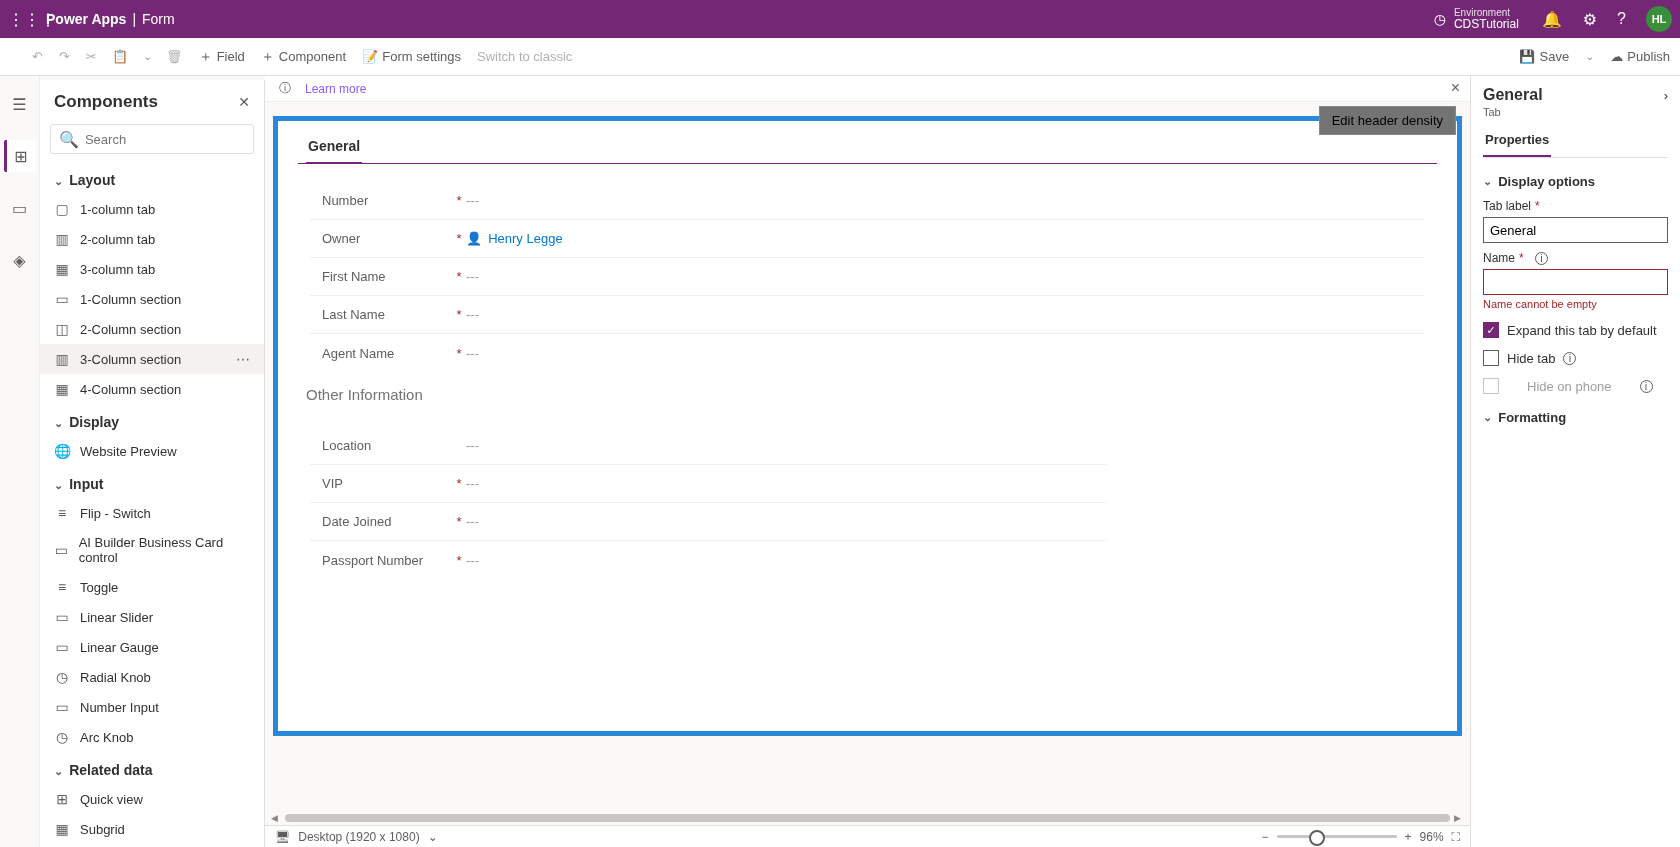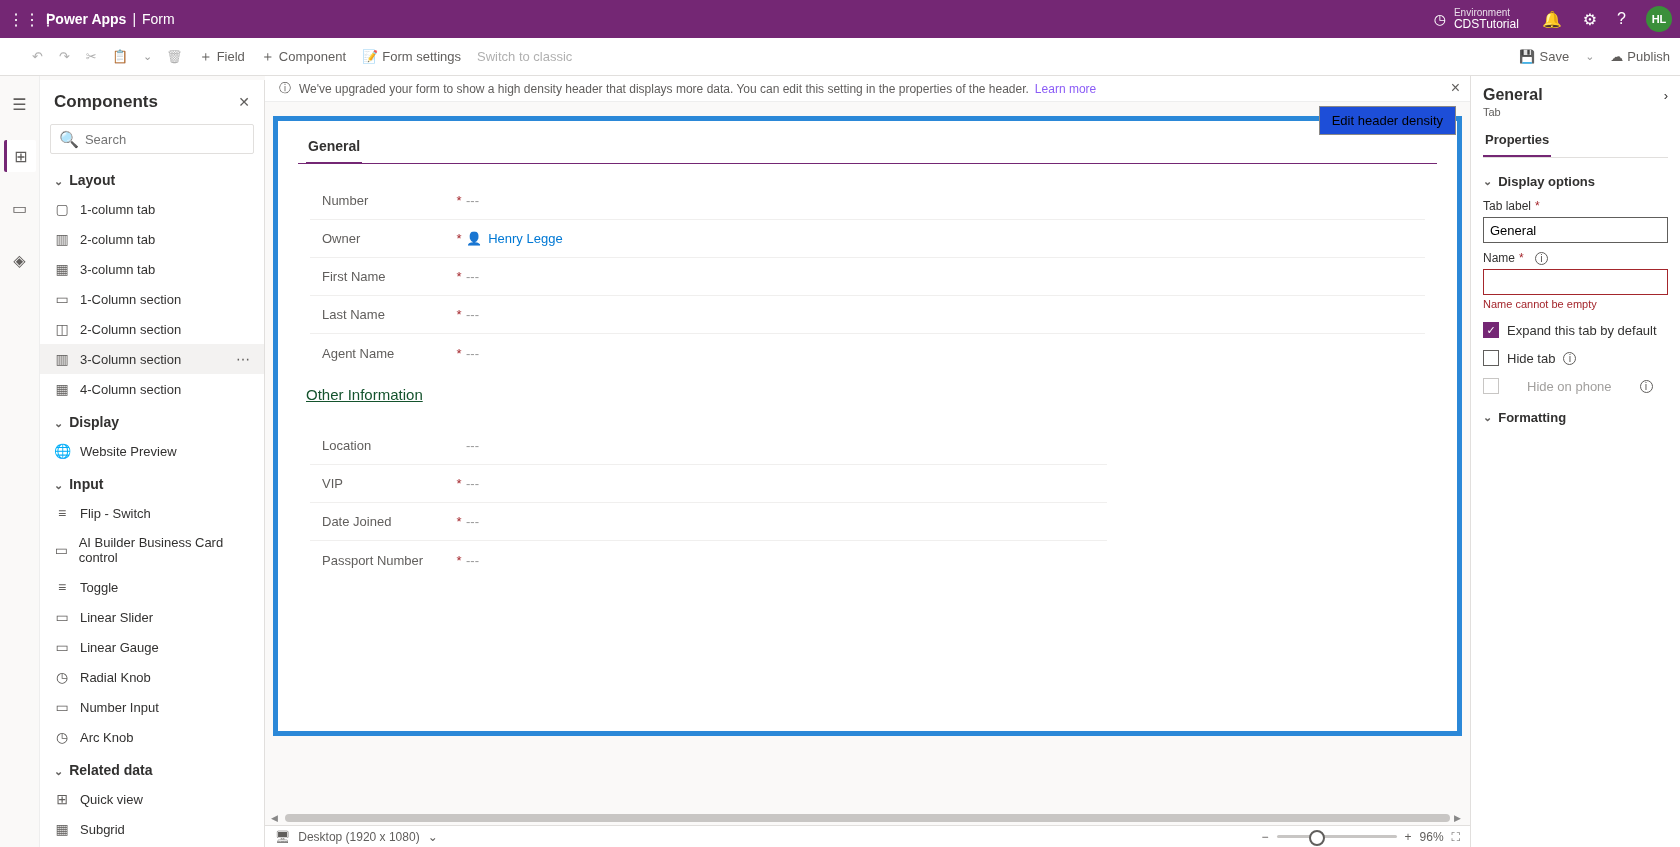--- a/index.html
+++ b/index.html
@@ -45,39 +45,39 @@
   .comp-item:hover, .comp-item.hovered { background:#f3f2f1; }
   .comp-item .ic { width:16px;color:#605e5c;font-size:14px;text-align:center; }
   .comp-item .more { margin-left:auto;color:#605e5c;font-size:14px; }
   
   
   .canvas-wrap { position:absolute; top:76px; left:265px; right:210px; bottom:0; background:#faf9f8; }
   .info-bar { height: 26px; display:flex;align-items:center;padding: 0 14px; font-size:12px;color:#605e5c; background:#fff; border-bottom:1px solid #eee; position:relative;}
   .info-bar .ic { margin-right: 8px; }
   .info-bar a { color:#8b5cf6; margin-left: 6px; text-decoration:none; }
   .info-bar .dismiss { position:absolute; right: 10px; top: 3px; cursor:pointer;font-size:16px;color:#605e5c; }
-  .header-density { position:absolute; right: 14px; top: 30px; border:1px solid #8a8886; background:#1d4ed8; padding: 6px 12px; font-size:13px;cursor:pointer; z-index: 5;}
+  .header-density { position:absolute; right: 14px; top: 30px; border:1px solid #8a8886; background:#737373; padding: 6px 12px; font-size:13px;cursor:pointer; z-index: 5;}
   
   .canvas-scroll { position:absolute;top:26px;left:0;right:0;bottom:22px;overflow:auto; }
   .form-sel { margin: 14px 8px 28px 8px; border: 5px solid #2b88d8; background:#fff; padding: 0 0 30px 0; min-height: 620px; position:relative;}
   .form-inner { padding: 0 20px; }
   .form-tab { padding: 16px 0 0 8px; }
   .form-tab-label { display:inline-block;font-size:14px;font-weight:600;color:#323130;border-bottom:2px solid #742774;padding: 0 2px 8px; }
   .tab-underline { height:1px;background:#742774;margin-top:-1px; }
   .section { margin: 18px 12px 0; border-top: 0; }
   .section-card { background:#fff; }
   .field-row { display:flex;align-items:center;height:38px;border-bottom:1px solid #f0efee;padding: 0 12px; font-size:13px;color:#605e5c; }
   .field-row:last-child { border-bottom:none; }
   .fld-label { width: 130px; color:#605e5c; }
   .fld-req { color:#a4262c; width: 14px; text-align:center; }
   .fld-val { color:#323130; display:flex;align-items:center;gap:6px; }
   .fld-val.person { color:#0078d4; }
   .fld-val.empty { color:#999; }
   .person-ic { color:#0078d4; }
-  .sect-title { font-size:15px;color:#14532d;padding:14px 8px 6px;text-decoration:underline; }
+  .sect-title { font-size:15px;color:#737373;padding:14px 8px 6px; }
   .other-section { width: 70%; }
   
   
   .canvas-status { position:absolute;bottom:0;left:0;right:0;height:22px;border-top:1px solid #e1dfdd;background:#fff;display:flex;align-items:center;padding:0 10px;font-size:12px;color:#605e5c;gap:8px; }
   .canvas-status .zoom { margin-left:auto;display:flex;align-items:center;gap:8px; }
   .slider { width: 120px; height: 3px; background:#c8c6c4; position:relative; border-radius: 2px;}
   .slider::after { content:''; position:absolute; top: -5px; left: 32px; width: 12px; height:12px; border-radius:50%; background:#fff; border:2px solid #605e5c; }
   
   
   .props { position:absolute; top:76px; right:0; width:210px; height:calc(100% - 76px); background:#fff; border-left:1px solid #e1dfdd; padding: 10px 12px; font-size:13px; color:#323130; overflow-y:auto;}
@@ -270,21 +270,20 @@
     <div class="comp-item">
         <span class="ic">▦</span>
         <span>Subgrid</span>
       </div>
   </div>
 </div>
 
 <div class="canvas-wrap">
   <div class="info-bar">
     <span class="ic">ⓘ</span>
-    <span>We've upgraded your form to show a high density header that displays more data. You can edit this setting in the properties of the header.</span>
     <a href="#">Learn more</a>
     <span class="dismiss">×</span>
   </div>
   <div class="header-density">Edit header density</div>
 
   <div class="canvas-scroll">
     <div class="form-sel">
       <div class="form-inner">
         <div class="form-tab">
           <span class="form-tab-label">General</span>

